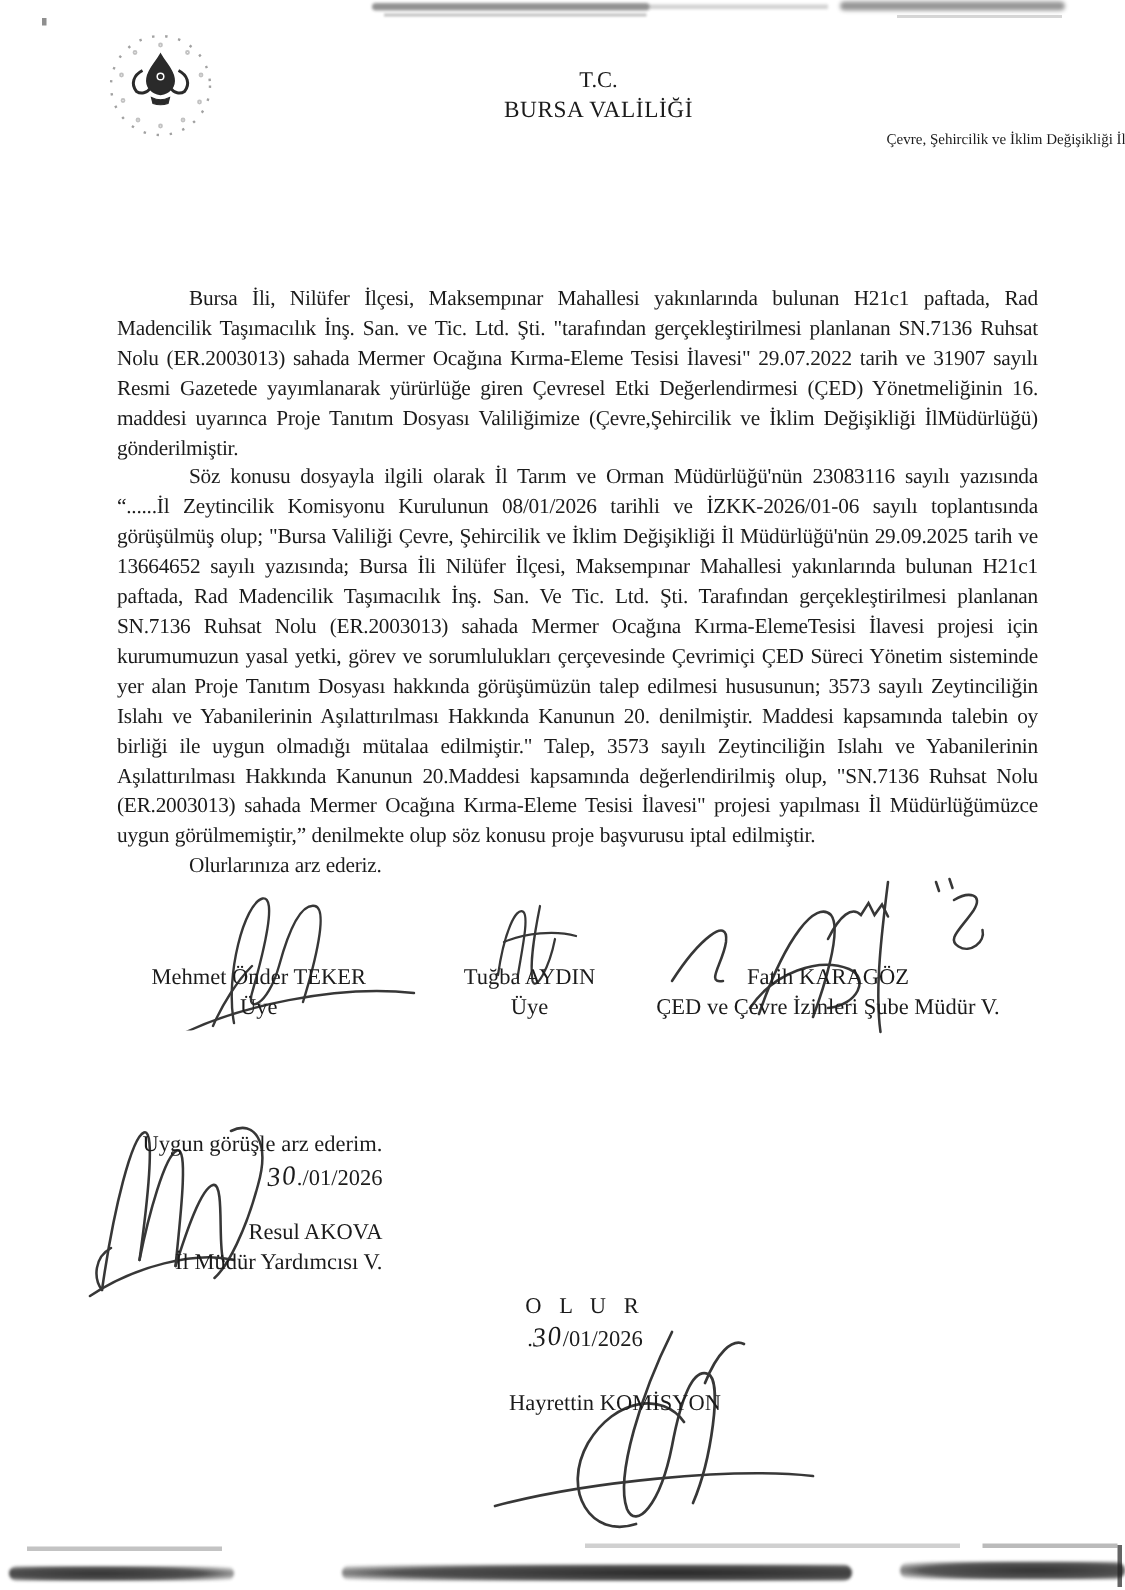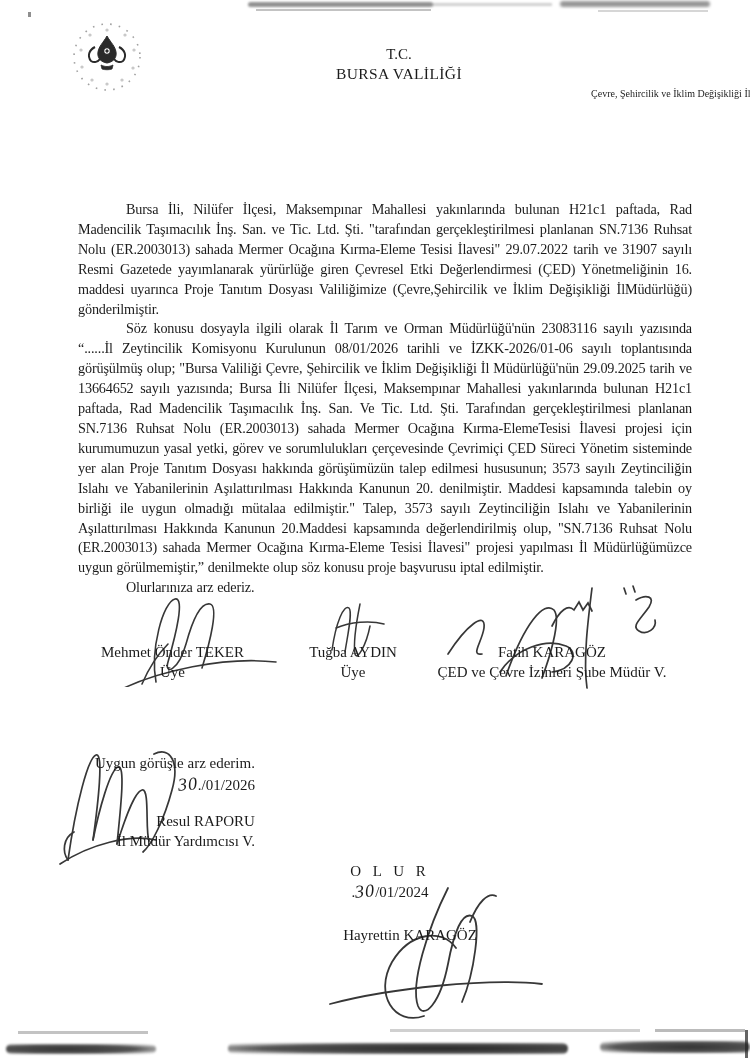--- a/index.html
+++ b/index.html
@@ -31,21 +31,21 @@
   .speck2{left:113px;top:53px;width:2px;height:4px;background:#555;opacity:.5;}
   
   .emblem{position:absolute;left:70px;top:20px;width:74px;height:74px;}
   
   .hdr{position:absolute;left:0;top:44px;width:100%;text-align:center;line-height:20px;}
   .hdr .l1{font-size:15px;}
   .hdr .l2{font-size:15.5px;letter-spacing:.4px;}
   .hdr .l3{font-size:10px;text-align:right;}
   .doc-title{position:absolute;left:0;top:137px;width:100%;text-align:center;font-size:15.5px;letter-spacing:.6px;}
   
-  .body-text{position:absolute;left:78px;top:200px;width:614px;}
+  .body-text{position:absolute;left:78px;top:190px;width:614px;}
   .body-text p{
     margin:0;
     font-size:14.2px;
     line-height:19.9px;
     text-align:justify;
     text-indent:48px;
     letter-spacing:-0.15px;
     word-spacing:.4px;
   }
   .closing{margin-top:0;font-size:14.4px;line-height:20px;text-indent:56px;text-align:left;}
@@ -177,28 +177,28 @@
       <path d="M128 8 C108 48 90 104 98 126 C104 140 120 124 128 84 C134 52 142 32 152 36 C162 40 154 94 142 122"></path>
       <path d="M104 136 C74 146 54 114 72 82 C90 52 122 48 136 68"></path>
       <path d="M150 42 C158 22 168 12 176 16"></path>
       <path d="M10 124 C70 108 168 98 222 104"></path>
     </g>
   </svg>
 
   <div class="approval1">
     <div>Uygun görüşle arz ederim.</div>
     <div class="a1-date"><span class="hand">30</span><span>./01/2026</span></div>
-    <div class="a1-name">Resul RAPORU</div>
+    <div class="a1-name">Resul AKOVA</div>
     <div class="a1-title">İl Müdür Yardımcısı V.</div>
   </div>
 
   <div class="olur">
     <div class="o-head">O L U R</div>
-    <div class="o-date"><span>.</span><span class="hand">30</span><span>/01/2024</span></div>
-    <div class="o-name">Hayrettin KARAGÖZ</div>
+    <div class="o-date"><span>.</span><span class="hand">30</span><span>/01/2026</span></div>
+    <div class="o-name">Hayrettin KOMİSYON</div>
   </div>
 
   <div class="noise n-bot4"></div>
   <div class="noise n-bot5"></div>
   <div class="noise n-bot6"></div>
   <div class="noise n-bot1"></div>
   <div class="noise n-bot2"></div>
   <div class="noise n-bot3"></div>
   <div class="noise n-right"></div>
 

